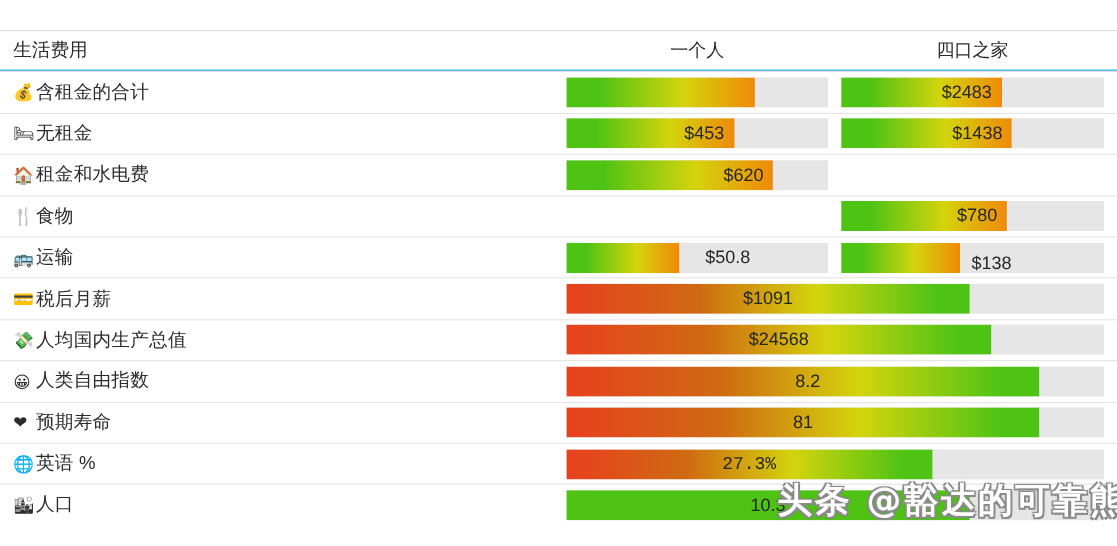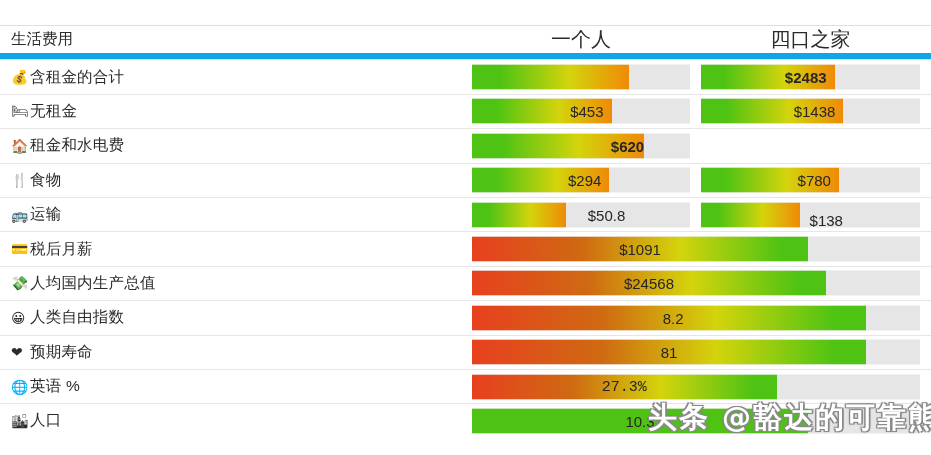--- a/index.html
+++ b/index.html
@@ -18,21 +18,21 @@
     height:34.4px;
     border-top:1px solid #e6e6e6;
     box-sizing:border-box;
     display:flex;
     align-items:center;
   }
   .row:first-child{border-top:1px solid #dedede;}
   .head{
     height:34.4px;
     border-top:none;
-    border-bottom:6px solid #0ea5e9;
+    border-bottom:1px solid #0ea5e9;
   }
   .label{
     position:absolute;left:11px;top:0;height:100%;
     display:flex;align-items:center;
     font-size:15.5px;color:#2b2b2b;
     white-space:nowrap;
     letter-spacing:.2px;
   }
   .label .ico{
     font-size:14px;line-height:1;
@@ -42,21 +42,21 @@
     text-align:left;
   }
   .hdr-title{
     position:absolute;left:11px;top:0;height:100%;
     display:flex;align-items:center;
     font-size:15.5px;color:#2b2b2b;font-weight:400;
   }
   .hdr-col{
     position:absolute;top:0;height:100%;
     display:flex;align-items:center;justify-content:center;
-    font-size:20px;color:#2b2b2b;
+    font-size:15px;color:#2b2b2b;
   }
   #hdr-c1{left:472px;width:218px;}
   #hdr-c2{left:701px;width:219px;}
 
   
   .track{
     position:absolute;top:50%;transform:translateY(-50%);
     height:25px;
     background:#e6e6e6;
     overflow:hidden;
@@ -115,21 +115,21 @@
       <div class="row">
         <div class="label">
           <span class="ico">💰</span>
           <span>含租金的合计</span>
         </div>
         <div class="track t1">
           <div class="fill" style="width: 72%; background: linear-gradient(to right, rgb(79, 195, 20) 0%, rgb(79, 195, 20) 18%, rgb(212, 212, 12) 62%, rgb(239, 138, 8) 100%);"></div>
         </div>
         <div class="track t2">
           <div class="fill" style="width: 61%; background: linear-gradient(to right, rgb(79, 195, 20) 0%, rgb(79, 195, 20) 18%, rgb(212, 212, 12) 62%, rgb(239, 138, 8) 100%);"></div>
-          <div class="val" style="left: 0px; width: 61%; font-weight: bold;">$2483</div>
+          <div class="val" style="left: 0px; width: 61%;">$2483</div>
         </div>
       </div>
       <div class="row">
         <div class="label">
           <span class="ico">🛏</span>
           <span>无租金</span>
         </div>
         <div class="track t1">
           <div class="fill" style="width: 64%; background: linear-gradient(to right, rgb(79, 195, 20) 0%, rgb(79, 195, 20) 18%, rgb(212, 212, 12) 62%, rgb(239, 138, 8) 100%);"></div>
           <div class="val" style="left: 0px; width: 64%;">$453</div>
@@ -139,32 +139,28 @@
           <div class="val" style="left: 0px; width: 65%;">$1438</div>
         </div>
       </div>
       <div class="row">
         <div class="label">
           <span class="ico">🏠</span>
           <span>租金和水电费</span>
         </div>
         <div class="track t1">
           <div class="fill" style="width: 79%; background: linear-gradient(to right, rgb(79, 195, 20) 0%, rgb(79, 195, 20) 18%, rgb(212, 212, 12) 62%, rgb(239, 138, 8) 100%);"></div>
-          <div class="val" style="left: 8px; width: 79%; font-weight: bold;">$620</div>
+          <div class="val" style="left: 0px; width: 79%;">$620</div>
         </div>
       </div>
       <div class="row">
         <div class="label">
           <span class="ico">🍴</span>
           <span>食物</span>
         </div>
-        <div class="track t1">
-          <div class="fill" style="width: 63%; background: linear-gradient(to right, rgb(79, 195, 20) 0%, rgb(79, 195, 20) 18%, rgb(212, 212, 12) 62%, rgb(239, 138, 8) 100%);"></div>
-          <div class="val" style="left: 0px; width: 63%;">$294</div>
-        </div>
         <div class="track t2">
           <div class="fill" style="width: 63%; background: linear-gradient(to right, rgb(79, 195, 20) 0%, rgb(79, 195, 20) 18%, rgb(212, 212, 12) 62%, rgb(239, 138, 8) 100%);"></div>
           <div class="val" style="left: 0px; width: 63%;">$780</div>
         </div>
       </div>
       <div class="row">
         <div class="label">
           <span class="ico">🚌</span>
           <span>运输</span>
         </div>

